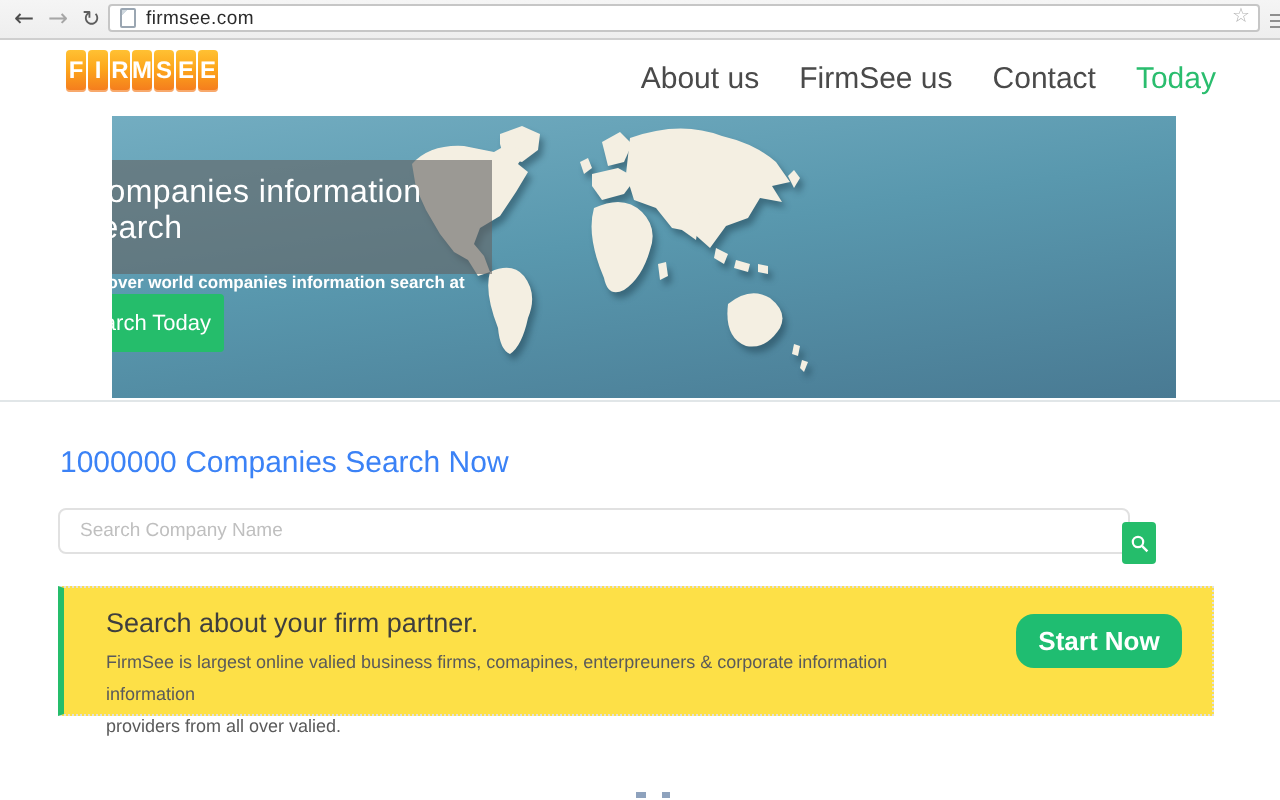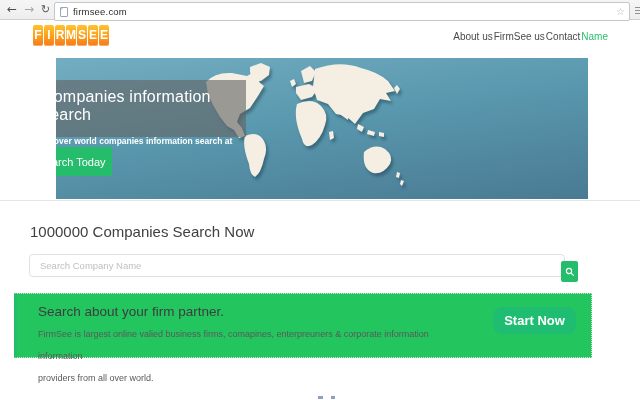--- a/index.html
+++ b/index.html
@@ -16,21 +16,21 @@
     border-bottom:1px solid #cfcfcf;
   }
   .nav-glyph{
     position:absolute;top:1px;font-family:"DejaVu Sans",sans-serif;
     font-size:12px;line-height:16px;cursor:pointer;
   }
   .back{left:7px;color:#4e4e4e;}
   .fwd{left:24px;color:#a6a6a6;}
   .reload{left:41px;color:#5d5d5d;font-size:11px;top:2px;}
   .addressbar{
-    position:absolute;left:54px;top:2px;width:576px;height:19px;
+    position:absolute;left:54px;top:2px;width:576px;height:14px;
     background:#fff;border:1px solid #c6c6c6;border-radius:2px;
     display:flex;align-items:center;padding:0 4px;box-sizing:border-box;
   }
   .doc-icon{
     width:6px;height:8px;border:1px solid #9aa6b2;border-radius:1px;
     background:linear-gradient(135deg,#cfd8df 2px,#ffffff 0);
     margin:0 5px 0 1px;flex:0 0 auto;
   }
   .url-text{font-size:9.5px;color:#2b2b2b;letter-spacing:.2px;}
   .star{
@@ -41,22 +41,22 @@
   .menu-sliver i{display:block;height:1px;background:#8f8f8f;margin:2px 0;}
   
   .logo{position:absolute;left:33px;top:25px;display:flex;gap:1px;cursor:pointer;}
   .logo span{
     width:10px;height:21px;border-radius:2px;
     background:linear-gradient(#ffc133,#fda61b 45%,#f47a1e);
     color:#fff;font-size:12px;font-weight:bold;line-height:21px;text-align:center;
     box-shadow:inset 0 -1px 0 rgba(255,255,255,.35);
   }
   .main-nav{
-    position:absolute;right:32px;top:31px;display:flex;gap:1px;
-    font-size:10px;color:#4a4a4a;
+    position:absolute;right:32px;top:31px;display:flex;gap:20px;
+    font-size:15px;color:#4a4a4a;
   }
   .main-nav span{cursor:pointer;}
   .main-nav .active{color:#2abd6e;}
   
   .hero{
     position:absolute;left:56px;top:58px;width:532px;height:141px;
     background:linear-gradient(172deg,#73adc1 0%,#5998ae 45%,#497a93 100%);
     overflow:hidden;
   }
   .map-wrap{position:absolute;left:142px;top:2px;width:220px;height:136px;}
@@ -76,42 +76,42 @@
     position:absolute;left:-24px;top:89px;width:80px;height:29px;
     font-size:11px;border-radius:2px;
   }
   .hero-rule{
     position:absolute;left:0;top:200px;width:640px;height:0;
     border-top:1px solid #e1e6e8;
   }
   
   .section-heading{
     position:absolute;left:30px;top:223px;
-    font-size:15px;color:#404040;font-weight:400;
+    font-size:15px;color:#3b82f6;font-weight:400;
   }
   .search-input{
     position:absolute;left:29px;top:254px;width:536px;height:23px;
     border:1px solid #e1e1e1;border-radius:4px;box-sizing:border-box;
     padding:0 24px 0 10px;font-size:9.5px;color:#444;outline:none;
     font-family:"Liberation Sans",sans-serif;
   }
   .search-input::placeholder{color:#bfbfbf;}
   .search-btn{
     position:absolute;left:561px;top:261px;width:17px;height:21px;
     border-radius:2px;padding:0;display:flex;align-items:center;justify-content:center;
   }
   
   .panel{
-    position:absolute;left:14px;top:293px;width:578px;height:65px;
-    background:#22c55e;box-sizing:border-box;
+    position:absolute;left:29px;top:293px;width:578px;height:65px;
+    background:#fde047;box-sizing:border-box;
     border:1px dotted #e0e0e0;border-left:3px solid #25bd6b;
     padding:10px 0 0 21px;
   }
   .panel-heading{font-size:13.5px;color:#3e3e3e;font-weight:400;}
-  .panel-body{font-size:9px;color:#5a5a5a;line-height:22px;margin-top:4px;width:430px;}
+  .panel-body{font-size:9px;color:#5a5a5a;line-height:16px;margin-top:4px;width:430px;}
   .cta-panel{
     position:absolute;left:476px;top:13px;width:83px;height:27px;
     font-size:13px;border-radius:9px;background:#1fbd71;font-weight:bold;
   }
   
   .bottom-artifact{position:absolute;top:396px;height:3px;background:#8ea2bd;}
 </style>
 </head>
 <body>
 
@@ -138,21 +138,21 @@
     <span>R</span>
     <span>M</span>
     <span>S</span>
     <span>E</span>
     <span>E</span>
   </div>
   <nav class="main-nav">
     <span>About us</span>
     <span>FirmSee us</span>
     <span>Contact</span>
-    <span class="active">Name</span>
+    <span class="active">Today</span>
   </nav>
 </div>
 
 <div class="hero">
   <div class="map-wrap">
     <svg width="220" height="136" viewBox="0 0 220 136">
       <g fill="#f4efe2">
 
         <path d="M52,7 l11,-4 9,4 -1,8 -8,6 -9,-2 -2,-7 z"></path>
 
@@ -202,19 +202,19 @@
       <circle cx="4" cy="4" r="2.6" fill="none" stroke="#ffffff" stroke-width="1.1"></circle>
       <line x1="6.1" y1="6.1" x2="8.7" y2="8.7" stroke="#ffffff" stroke-width="1.2"></line>
     </svg>
   </span>
 </button>
 
 <div class="panel">
   <div class="panel-heading">Search about your firm partner.</div>
   <div class="panel-body">
     <div>FirmSee is largest online valied business firms, comapines, enterpreuners &amp; corporate information information</div>
-    <div>providers from all over world.</div>
+    <div>providers from all over valied.</div>
   </div>
   <button class="btn cta-panel">Start Now</button>
 </div>
 
 <span class="bottom-artifact" style="left:318px;width:5px;"></span>
 <span class="bottom-artifact" style="left:331px;width:4px;"></span>
 
 </body></html>

